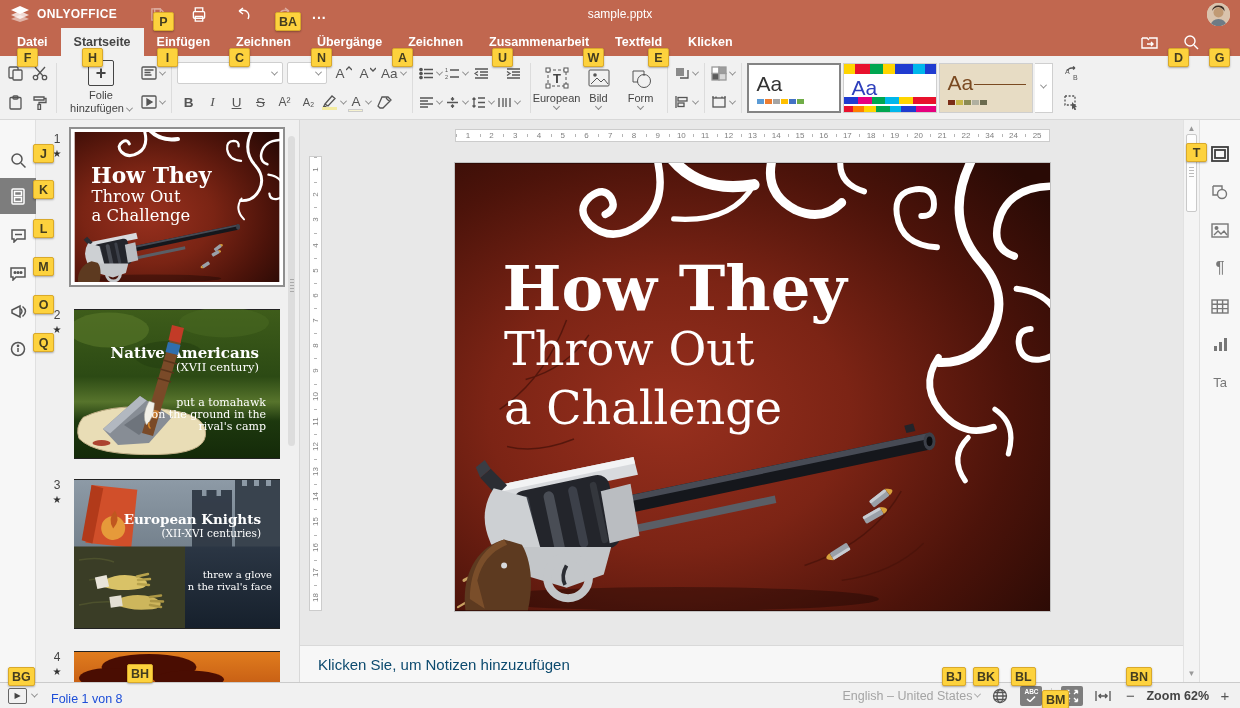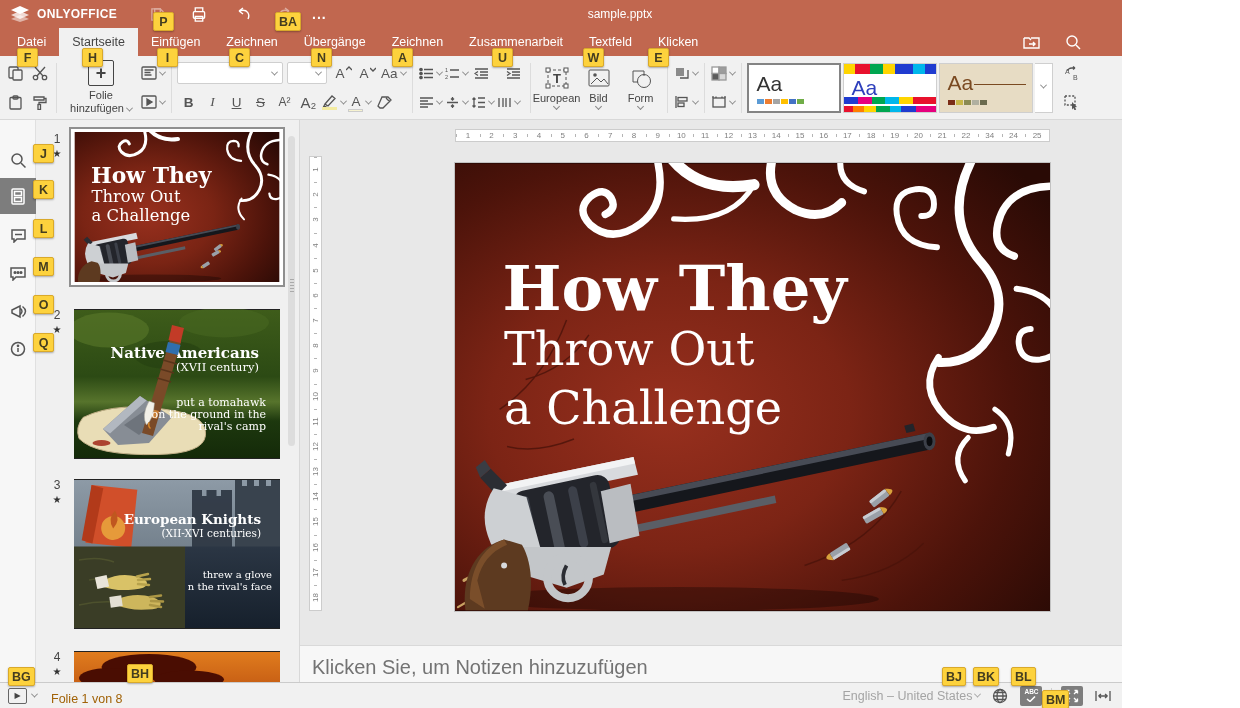--- a/index.html
+++ b/index.html
@@ -1,32 +1,32 @@
 <!DOCTYPE html>
 <html><head>
 <meta charset="utf-8">
 <style>
   * { margin:0; padding:0; box-sizing:border-box; }
   html,body { width:1240px; height:708px; overflow:hidden; }
   body { font-family:"Liberation Sans", sans-serif; }
-  #app { position:relative; width:1122px; height:708px; background:#e8e8e8; overflow:hidden; }
+  #app { position:relative; width:1240px; height:708px; background:#e8e8e8; overflow:hidden; }
 
   
   .titlebar { position:absolute; left:0; top:0; width:1240px; height:28px; background:#c1674f; display:flex; align-items:center; }
   .brand { display:flex; align-items:center; gap:7px; padding-left:10px; width:130px; }
   .brand-name { color:#fff; font-weight:bold; font-size:12px; letter-spacing:.4px; }
   .doc-title { position:absolute; left:0; right:0; top:0; height:28px; display:flex; align-items:center; justify-content:center; color:#fff; font-size:12px; pointer-events:none; }
   .tb-ic { width:18px; height:18px; display:inline-flex; align-items:center; justify-content:center; margin-left:22px; }
   .tb-ic.dis { opacity:.45; }
   .tb-ic svg { stroke:#fff; fill:none; stroke-width:1.4; }
   .more-dots { color:#fff; font-size:14px; font-weight:bold; margin-left:18px; letter-spacing:1px; }
   .avatar { position:absolute; right:10px; top:3px; width:23px; height:23px; border-radius:50%; overflow:hidden; background:#e8d5c0; }
 
   
-  .tabrow { position:absolute; left:0; top:28px; width:1240px; height:28px; background:#c1674f; display:flex; align-items:stretch; }
+  .tabrow { position:absolute; left:0; top:28px; width:1240px; height:28px; background:#c1674f; display:flex; align-items:stretch;font-weight:bold; }
   .tab { padding:0 13px; display:flex; align-items:center; color:#fff; font-size:12.5px; cursor:default; }
   .tab.active { background:#f1f1f1; color:#444; }
   .tabrow-right { position:absolute; right:40px; top:28px; height:28px; display:flex; align-items:center; gap:24px; }
   .tabrow-right .tb-ic { margin:0; }
 
   
   .toolbar { position:absolute; left:0; top:56px; width:1240px; height:64px; background:#f1f1f1; border-bottom:1px solid #d8d8d8; display:flex; align-items:center; padding:0 4px; }
   .vsep { width:1px; height:50px; background:#dcdcdc; margin:0 5px; flex:none; }
   .tg { display:flex; flex-direction:column; gap:2px; justify-content:center; }
   .tr { display:flex; align-items:center; gap:1px; height:27px; }
@@ -89,38 +89,38 @@
   .rh-cell::before { content:""; position:absolute; left:0; top:4px; bottom:4px; width:1px; background:#b5b5b5; }
   .ruler-v { position:absolute; left:9px; top:36px; width:13px; height:455px; background:#fff; border:1px solid #ccc; display:flex; flex-direction:column; }
   .rv-cell { flex:1; position:relative; font-size:8px; color:#808080; display:flex; align-items:center; justify-content:center; }
   .rv-cell::before { content:""; position:absolute; top:0; left:4px; right:4px; height:1px; background:#b5b5b5; }
   .rv-cell span { transform:rotate(-90deg); display:block; }
   .slide-stage { position:absolute; left:155px; top:43px; width:595px; height:448px; box-shadow:0 0 0 1px #c2c2c2; background:#2e0a05; }
   .slide-stage svg { display:block; width:595px; height:448px; }
 
   
   .notes { position:absolute; left:300px; top:645px; width:883px; height:37px; background:#f7f7f7; border-top:1px solid #d9d9d9; }
-  .notes-text { position:absolute; left:12px; top:10px; font-size:20px; color:#737373; }
+  .notes-text { position:absolute; left:18px; top:10px; font-size:15px; color:#0c4a6e; }
   .notes-scroll { position:absolute; right:-14px; top:3px; width:12px; }
   .ns-btn { width:12px; height:12px; border:1px solid #ccc; background:#fbfbfb; color:#888; font-size:7px; display:flex; align-items:center; justify-content:center; margin-bottom:2px; }
 
   
   .vscroll { position:absolute; left:1183px; top:120px; width:16px; height:562px; background:#f4f4f4; border-left:1px solid #e2e2e2; }
   .vs-arrow { position:absolute; left:2px; width:11px; height:11px; color:#999; font-size:8px; display:flex; align-items:center; justify-content:center; }
   .vs-thumb { position:absolute; left:2px; top:14px; width:11px; height:78px; background:#fdfdfd; border:1px solid #c9c9c9; border-radius:2px; }
   .vs-thumb::after { content:""; position:absolute; left:2px; top:32px; width:5px; height:12px; background:repeating-linear-gradient(#bbb 0 1px,transparent 1px 3px); }
   .rightbar { position:absolute; left:1199px; top:120px; width:41px; height:562px; background:#f7f7f7; border-left:1px solid #e0e0e0; }
   .rb-it { position:absolute; left:0; width:40px; height:36px; display:flex; align-items:center; justify-content:center; color:#777; }
   .rb-it svg { stroke:#777; fill:none; stroke-width:1.4; }
   .rb-it.first svg { stroke:#3d3d3d; stroke-width:1.8; }
 
   
   .statusbar { position:absolute; left:0; top:682px; width:1240px; height:26px; background:#f1f1f1; border-top:1px solid #cbcbcb; display:flex; align-items:center; padding:0 8px; font-size:12.5px; color:#555; }
   .play-btn { width:19px; height:16px; border:1.2px solid #666; border-radius:2px; display:flex; align-items:center; justify-content:center; font-size:8px; color:#444; margin-right:2px; }
-  .sb-counter { margin-left:14px; color:#a16207;margin-top:7px; }
+  .sb-counter { margin-left:14px; color:#1d4ed8;margin-top:7px; }
   .sb-right { margin-left:auto; display:flex; align-items:center; gap:9px; }
   .sb-lang { color:#a4a4a4; display:flex; align-items:center; }
   .sb-lang .chev { border-color:#a4a4a4; }
   .sb-icbtn { width:22px; height:20px; border-radius:2px; display:flex; align-items:center; justify-content:center; }
   .sb-icbtn svg { stroke:#555; fill:none; stroke-width:1.3; }
   .sb-icbtn.on { background:#7d7d7d; }
   .sb-icbtn.on svg { stroke:#fff; }
   .sb-icbtn.on .sp-txt { color:#fff; }
   .sb-sep { width:1px; height:16px; background:#d0d0d0; }
   .zoom-pm { font-size:15px; color:#555; width:14px; text-align:center; }
@@ -292,21 +292,21 @@
             <span>Aa</span>
             <span class="chev"></span>
           </span>
       </div>
       <div class="tr">
         <span class="tb glyph-b">B</span>
         <span class="tb glyph-i">I</span>
         <span class="tb glyph-u">U</span>
         <span class="tb glyph-s">S</span>
         <span class="tb" style="font-size:12px">A²</span>
-        <span class="tb" style="font-size:15px">A₂</span>
+        <span class="tb" style="font-size:11px">A₂</span>
         <span class="tb">
           <span class="hl-pen"><svg width="16" height="13" viewBox="0 0 16 13">
                 <path d="M3,10 L10,2 l3,2.5 L6,12 z M3,10 l-1.5,3 3,-.5" stroke="#555" fill="none"></path>
               </svg><span class="bar"></span></span>
             <span class="chev"></span>
         </span>
         <span class="tb">
             <span class="fc-a"><span>A</span><span class="bar"></span></span>
             <span class="chev"></span>
           </span>

